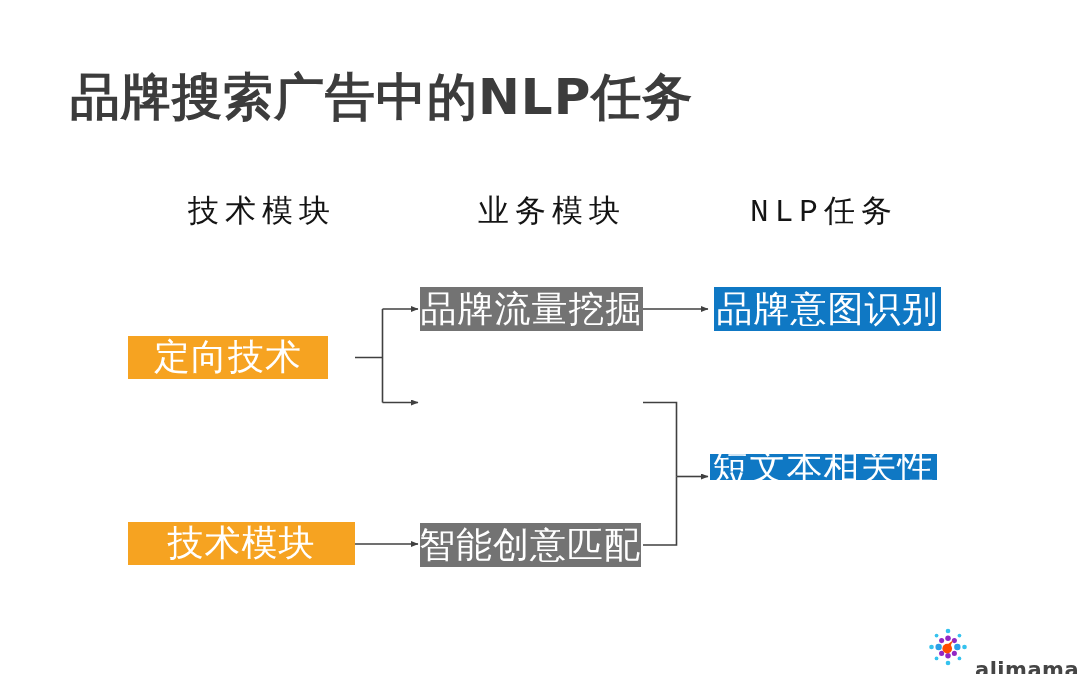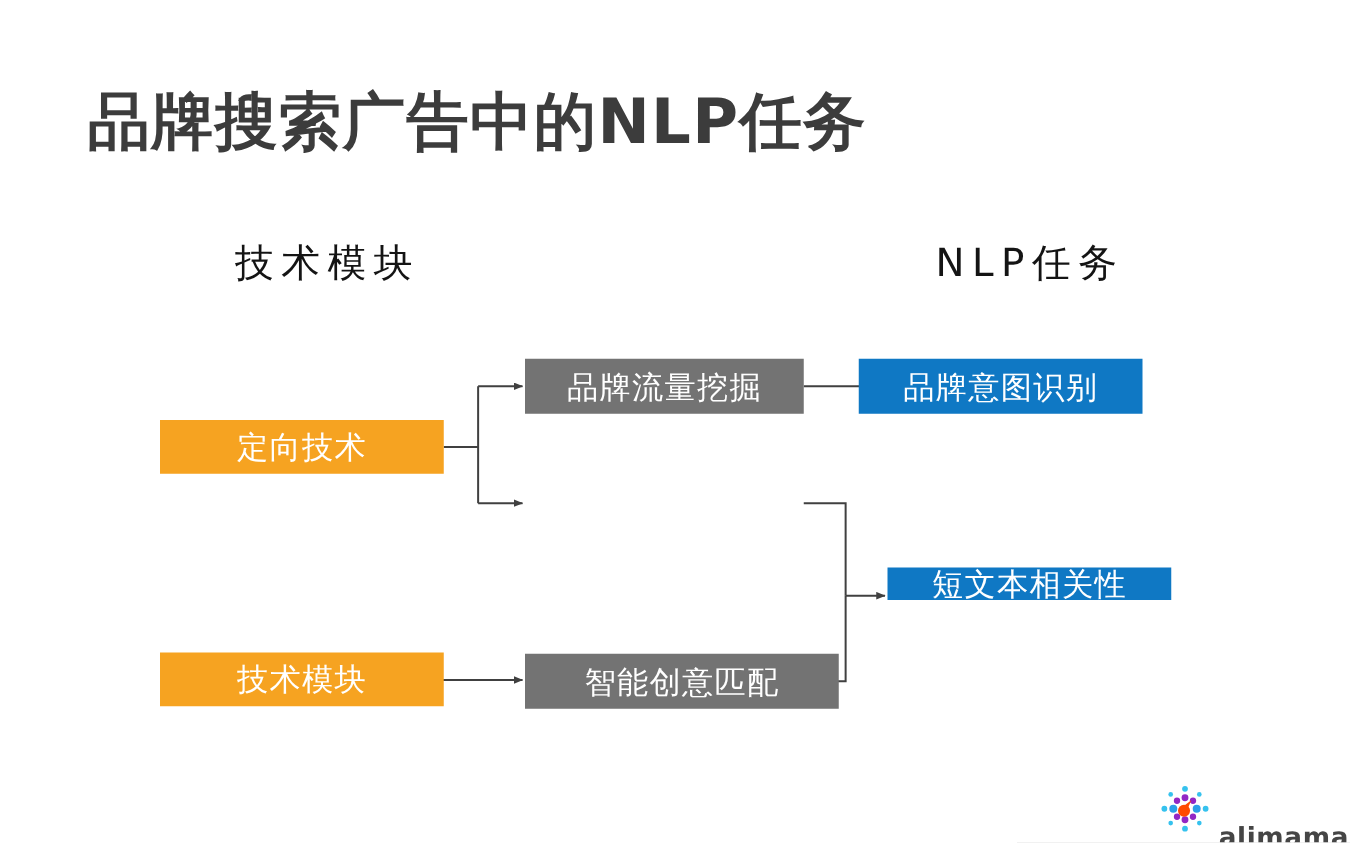--- a/index.html
+++ b/index.html
@@ -28,42 +28,42 @@
     top: 190px;
     transform: translateX(-50%);
     font-size: 31px;
     font-weight: 400;
     color: #141414;
     letter-spacing: 6px;
     white-space: nowrap;
   }
   .col-tech     { left: 262px; }
   .col-business { left: 552px; }
-  .col-nlp      { left: 824px; }
+  .col-nlp      { left: 824px; font-family: Liberation Mono, monospace; }
 
   .node {
     position: absolute;
     display: flex;
     align-items: center;
     justify-content: center;
     color: #ffffff;
-    font-size: 25px;
+    font-size: 36px;
     letter-spacing: 1px;
     white-space: nowrap;
   }
   .node-orange { background: #f6a321; }
   .node-gray   { background: #737373; }
   .node-blue   { background: #0f78c4; }
 
-  .n-targeting { left: 128px; top: 336px; width: 227px; height: 43px; }
+  .n-targeting { left: 128px; top: 336px; width: 200px; height: 43px; }
   .n-creative  { left: 128px; top: 522px; width: 227px; height: 43px; }
   .n-mining    { left: 420px; top: 287px; width: 223px; height: 44px; }
   .n-alloc     { left: 420px; top: 381px; width: 223px; height: 43px; }
-  .n-matching  { left: 420px; top: 523px; width: 251px; height: 44px; }
-  .n-intent    { left: 687px; top: 287px; width: 227px; height: 44px; }
+  .n-matching  { left: 420px; top: 523px; width: 221px; height: 44px; justify-content: flex-end; }
+  .n-intent    { left: 714px; top: 287px; width: 227px; height: 44px; }
   .n-relevance { left: 710px; top: 454px; width: 227px; height: 26px; }
 
   .connectors {
     position: absolute;
     left: 0; top: 0;
     width: 1080px;
     height: 674px;
     pointer-events: none;
   }
 
@@ -84,20 +84,21 @@
   }
 </style>
 </head>
 <body>
 
 <div class="slide">
 
   <h1 class="slide-title">品牌搜索广告中的NLP任务</h1>
 
   <div class="col-label col-tech">技术模块</div>
+  <div class="col-label col-business">业务模块</div>
   <div class="col-label col-nlp">NLP任务</div>
 
   <svg class="connectors" viewBox="0 0 1080 674" xmlns="http://www.w3.org/2000/svg">
     <defs>
       <marker id="arrow" markerWidth="8" markerHeight="7" refX="7" refY="3" orient="auto" markerUnits="userSpaceOnUse">
         <path d="M0,0 L7.5,3 L0,6 Z" fill="#404040"></path>
       </marker>
     </defs>
     <g stroke="#404040" stroke-width="1.6" fill="none">
       <path d="M355 357.5 H382.5 M382.5 309 V402.5"></path>

